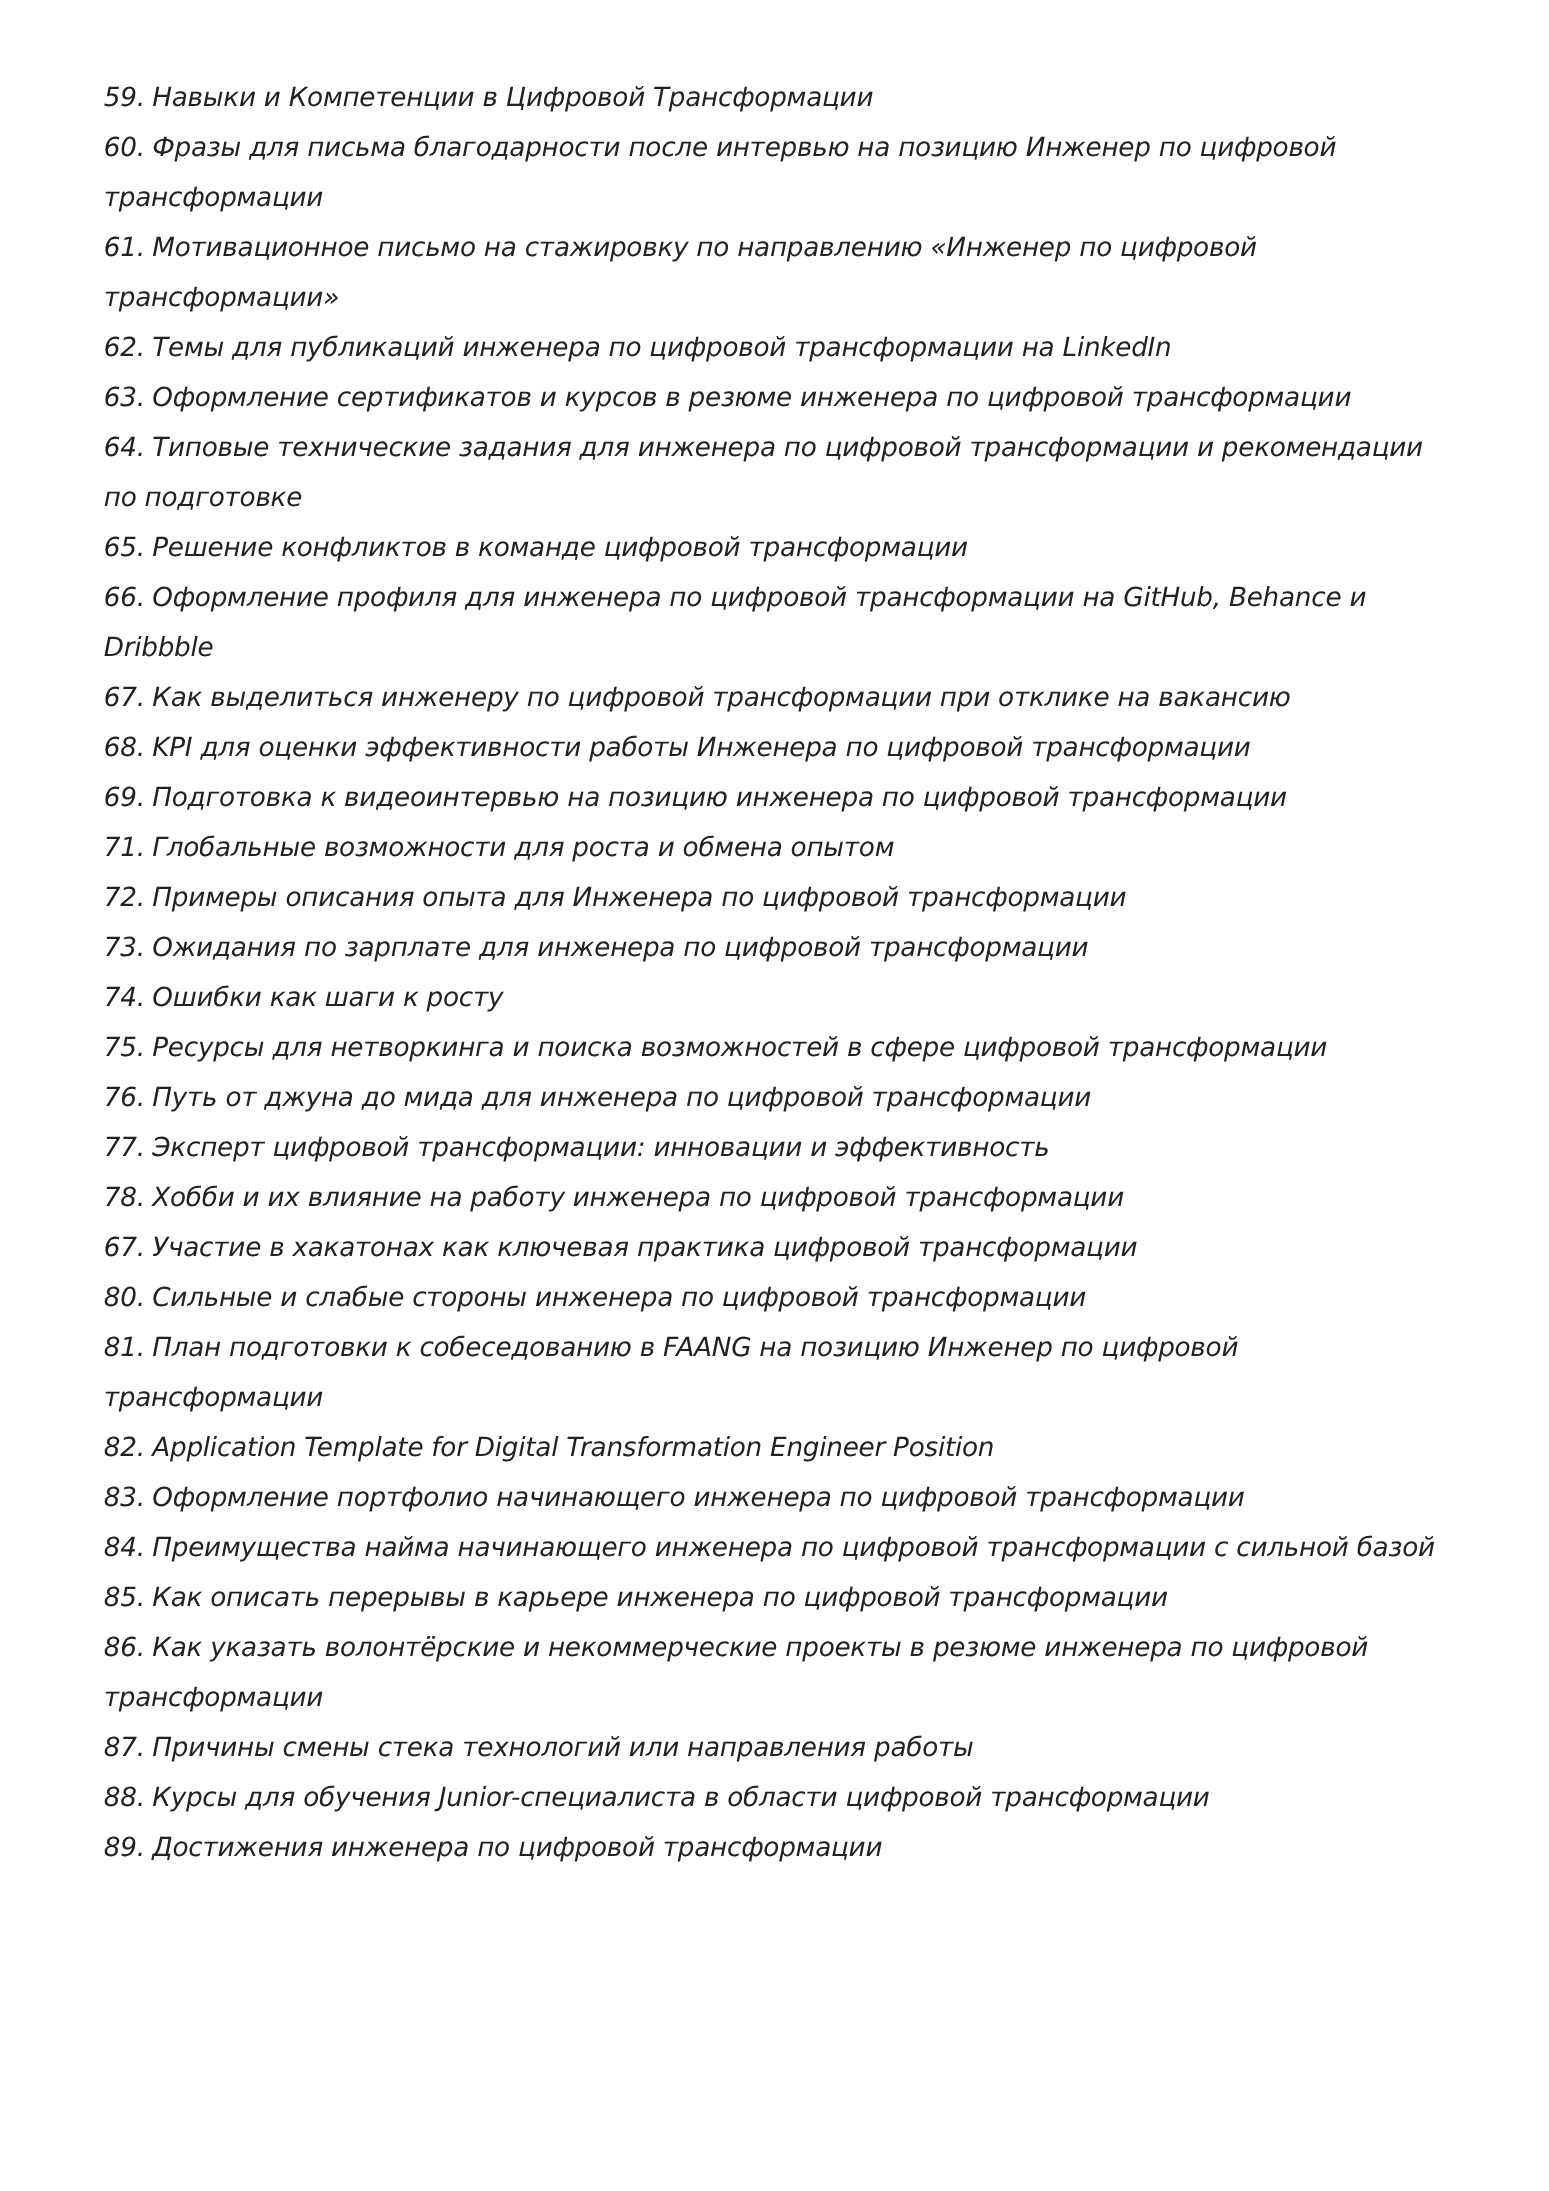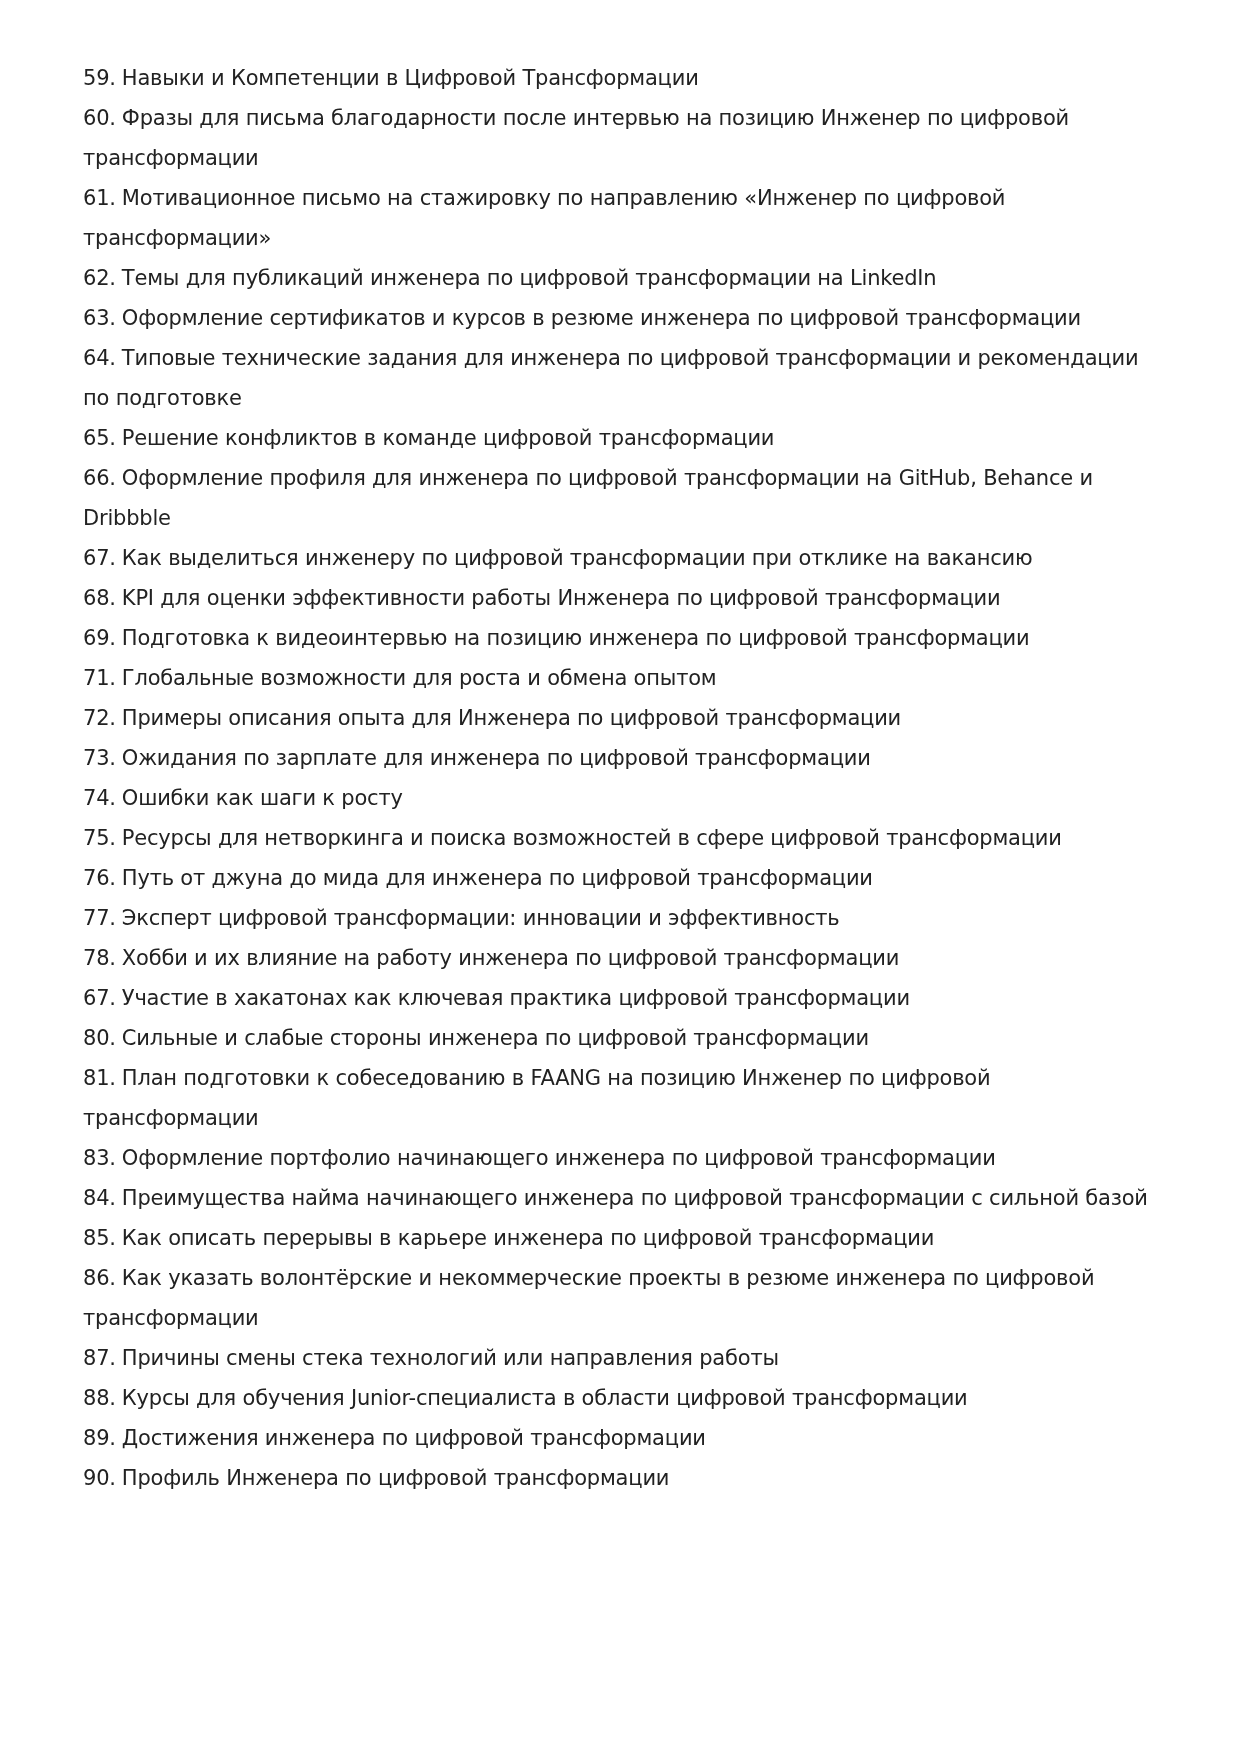--- a/index.html
+++ b/index.html
@@ -21,20 +21,21 @@
       font-family: "DejaVu Sans", "Liberation Sans", sans-serif;
       font-size: 21px;
       line-height: 40px;
       color: #222222;
       letter-spacing: -0.2px;
     }
     .list {
       list-style: none;
       margin: 0;
       padding: 0;
+      font-style: italic;
     }
     .list-item {
       margin: 0;
       padding: 0;
     }
     .item-number {
       margin-right: 6px;
     }
   </style>
 </head>
@@ -57,22 +58,22 @@
     <li class="list-item"><span class="item-number">72.</span><span>Примеры описания опыта для Инженера по цифровой трансформации</span></li>
     <li class="list-item"><span class="item-number">73.</span><span>Ожидания по зарплате для инженера по цифровой трансформации</span></li>
     <li class="list-item"><span class="item-number">74.</span><span>Ошибки как шаги к росту</span></li>
     <li class="list-item"><span class="item-number">75.</span><span>Ресурсы для нетворкинга и поиска возможностей в сфере цифровой трансформации</span></li>
     <li class="list-item"><span class="item-number">76.</span><span>Путь от джуна до мида для инженера по цифровой трансформации</span></li>
     <li class="list-item"><span class="item-number">77.</span><span>Эксперт цифровой трансформации: инновации и эффективность</span></li>
     <li class="list-item"><span class="item-number">78.</span><span>Хобби и их влияние на работу инженера по цифровой трансформации</span></li>
     <li class="list-item"><span class="item-number">67.</span><span>Участие в хакатонах как ключевая практика цифровой трансформации</span></li>
     <li class="list-item"><span class="item-number">80.</span><span>Сильные и слабые стороны инженера по цифровой трансформации</span></li>
     <li class="list-item"><span class="item-number">81.</span><span>План подготовки к собеседованию в FAANG на позицию Инженер по цифровой трансформации</span></li>
+    <li class="list-item"><span class="item-number">82.</span><span>Application Template for Digital Transformation Engineer Position</span></li>
     <li class="list-item"><span class="item-number">83.</span><span>Оформление портфолио начинающего инженера по цифровой трансформации</span></li>
     <li class="list-item"><span class="item-number">84.</span><span>Преимущества найма начинающего инженера по цифровой трансформации с сильной базой</span></li>
     <li class="list-item"><span class="item-number">85.</span><span>Как описать перерывы в карьере инженера по цифровой трансформации</span></li>
     <li class="list-item"><span class="item-number">86.</span><span>Как указать волонтёрские и некоммерческие проекты в резюме инженера по цифровой трансформации</span></li>
     <li class="list-item"><span class="item-number">87.</span><span>Причины смены стека технологий или направления работы</span></li>
     <li class="list-item"><span class="item-number">88.</span><span>Курсы для обучения Junior-специалиста в области цифровой трансформации</span></li>
     <li class="list-item"><span class="item-number">89.</span><span>Достижения инженера по цифровой трансформации</span></li>
-    <li class="list-item"><span class="item-number">90.</span><span>Профиль Инженера по цифровой трансформации</span></li>
   </ul>
 </div>
 
 </body></html>

